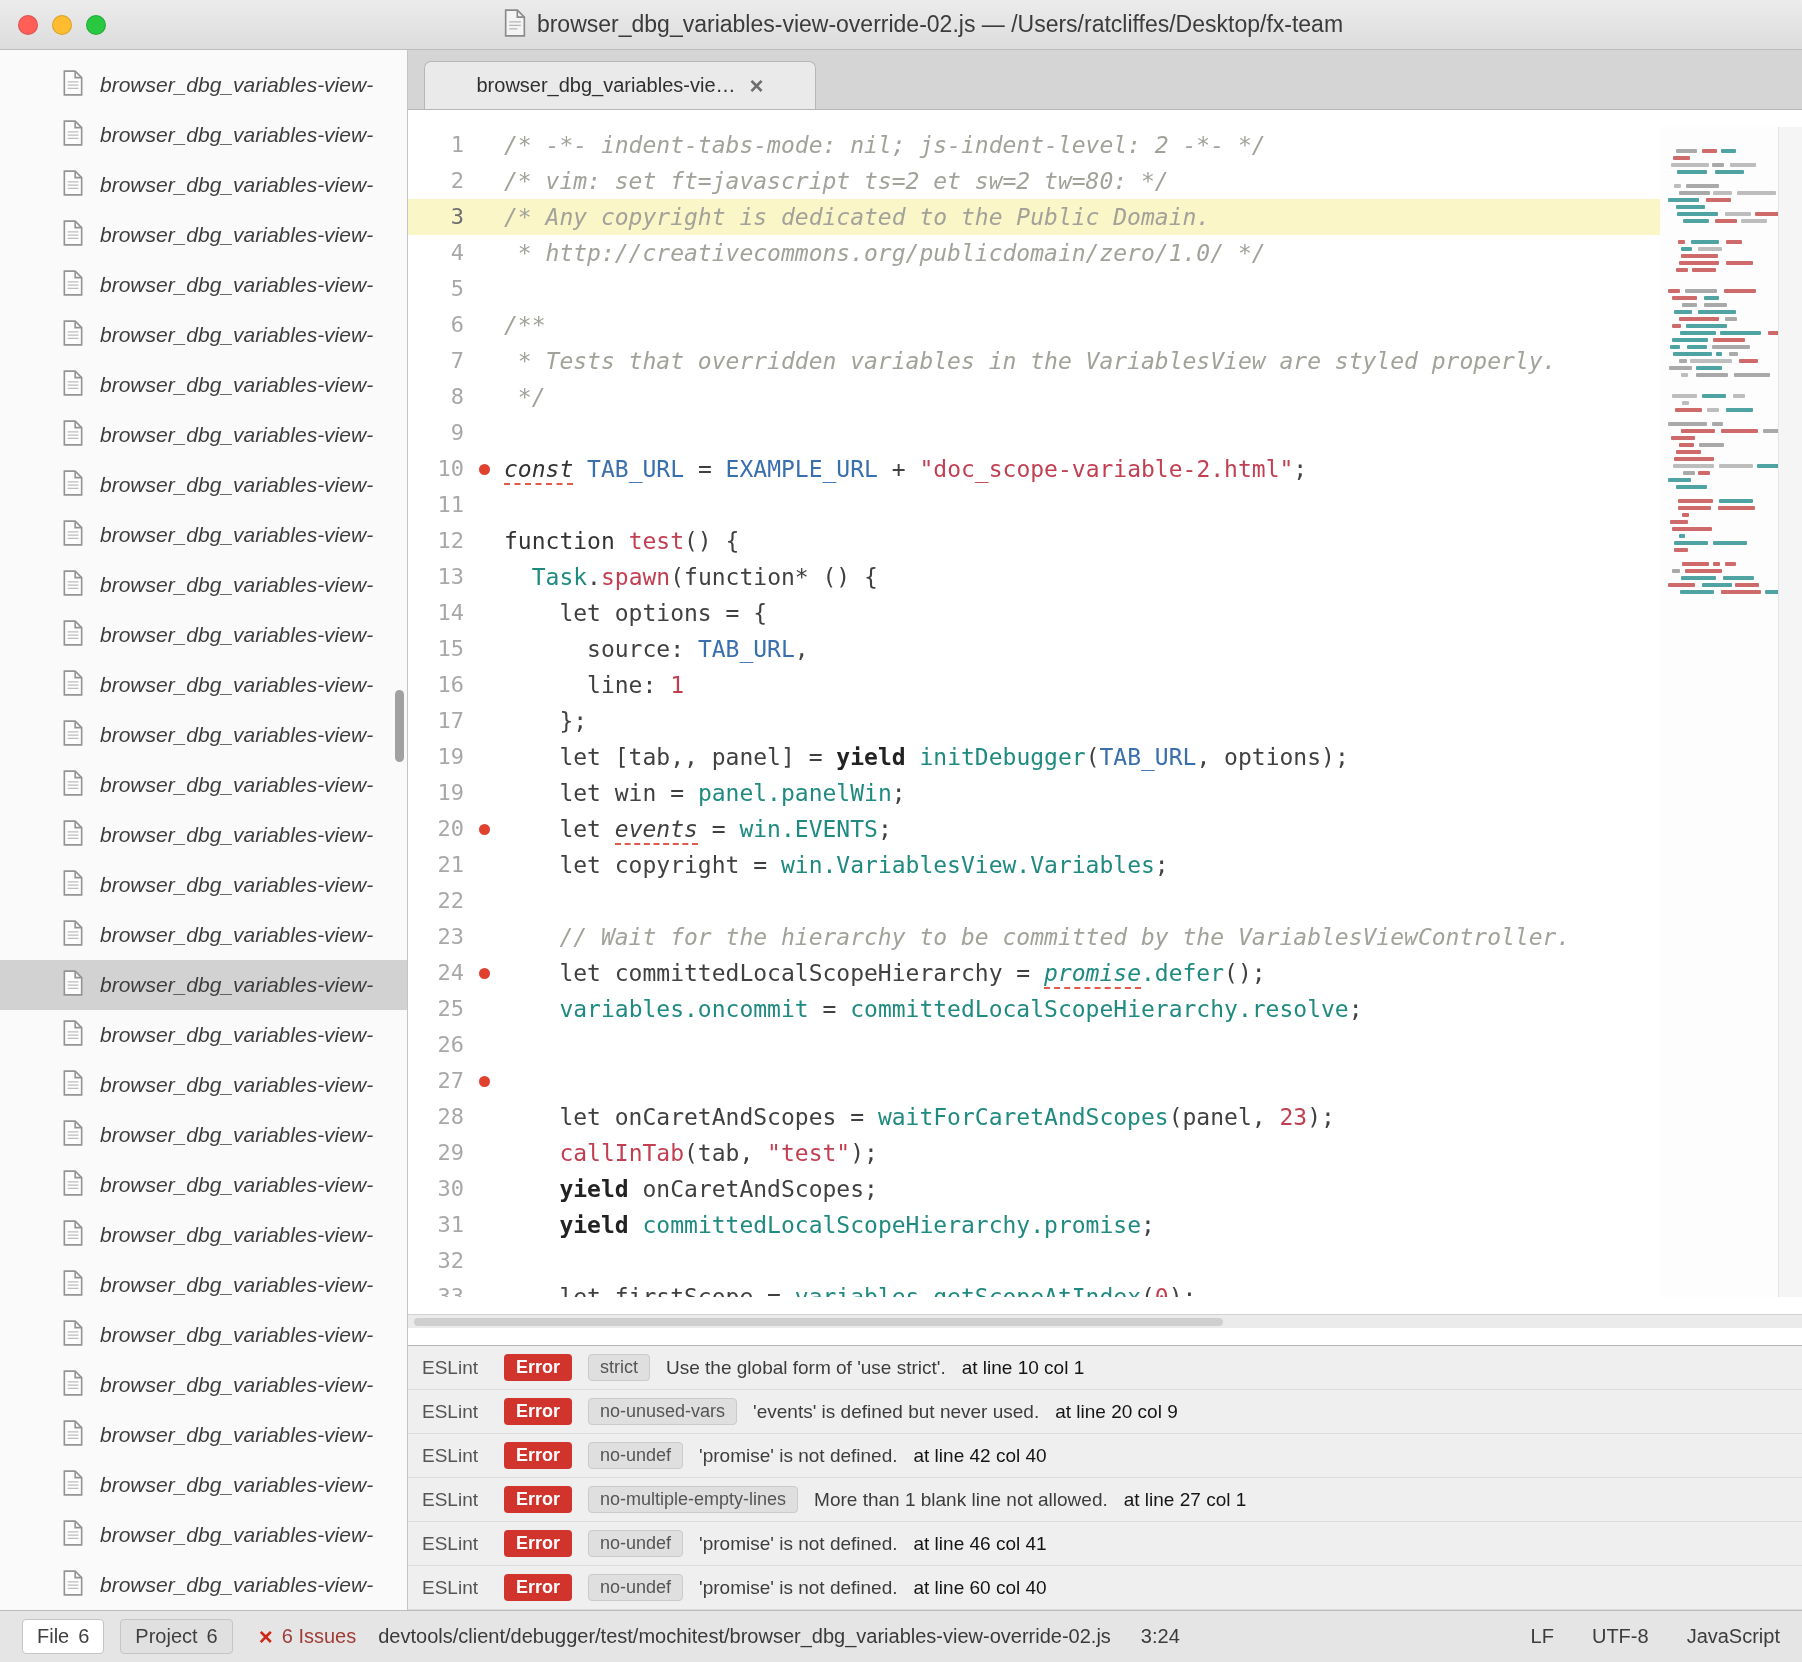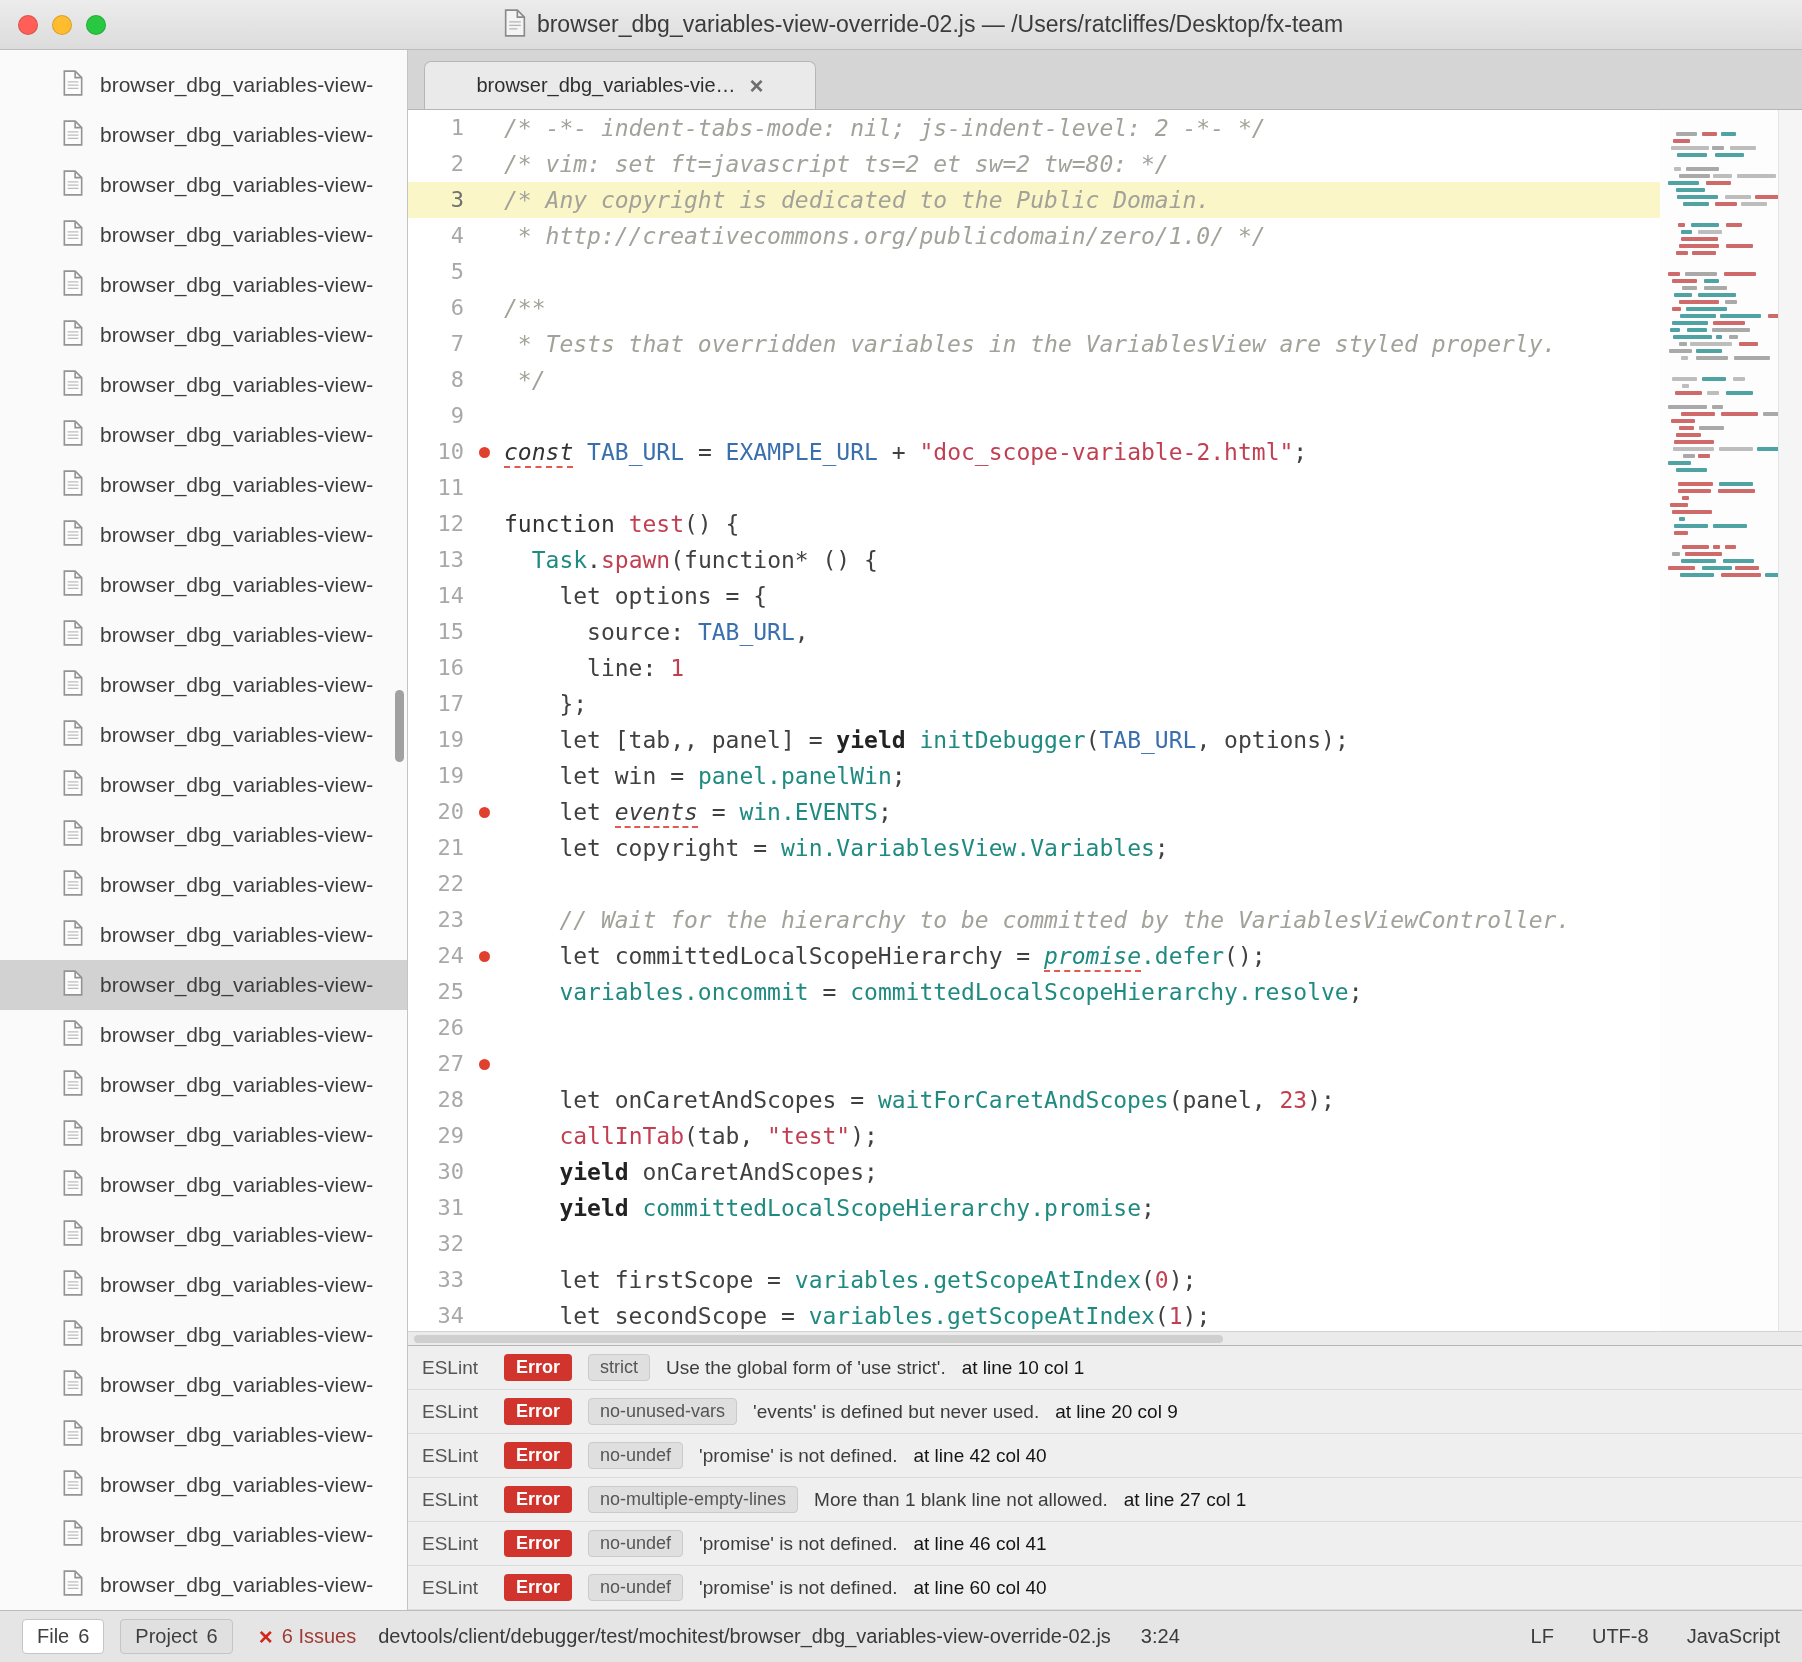--- a/index.html
+++ b/index.html
@@ -17,29 +17,29 @@
   .tl.min   { background:var(--tl-min,#febc2e); }
   .tl.max   { background:var(--tl-max,#28c840); }
   .title-group { display:flex; align-items:center; gap:10px; }
   .title-text { font-size:23px; color:#3b3b3b; font-weight:500; }
 
   
   .main { flex:1; min-height:0; display:flex; }
 
   
   .sidebar { width:408px; flex:none; background:#fafafa; border-right:1px solid #c4c4c4;
-    position:relative; overflow:hidden; padding-top:10px; }
+    position:relative; overflow:hidden; padding-top:10px;font-style:italic; }
   .sb-item { height:50px; display:flex; align-items:center; padding-left:62px; gap:16px;
     font-size:21px; color:#3d3d3d; white-space:nowrap; }
   .sb-item.selected { background:#d2d2d2; }
   .sb-scroll { position:absolute; right:3px; top:640px; width:9px; height:72px;
     background:#909090; border-radius:5px; opacity:.85; }
 
   
-  .content { flex:1; min-width:0; display:flex; flex-direction:column; }
+  .content { flex:1; min-width:0; display:flex; flex-direction:column;gap:17px; }
 
   
   .tabbar { height:60px; flex:none; background:#d5d5d5; border-bottom:1px solid #b6b6b6;
     display:flex; align-items:flex-end; padding-left:16px; }
   .tab { height:48px; width:392px; background:#eaeaea; border:1px solid #b6b6b6; border-bottom:none;
     border-radius:7px 7px 0 0; display:flex; align-items:center; justify-content:center; gap:14px;
     font-size:20px; color:#2f2f2f; }
   .tab-close { color:#6e6e6e; font-size:24px; font-weight:bold; line-height:1; cursor:default; }
 
   

